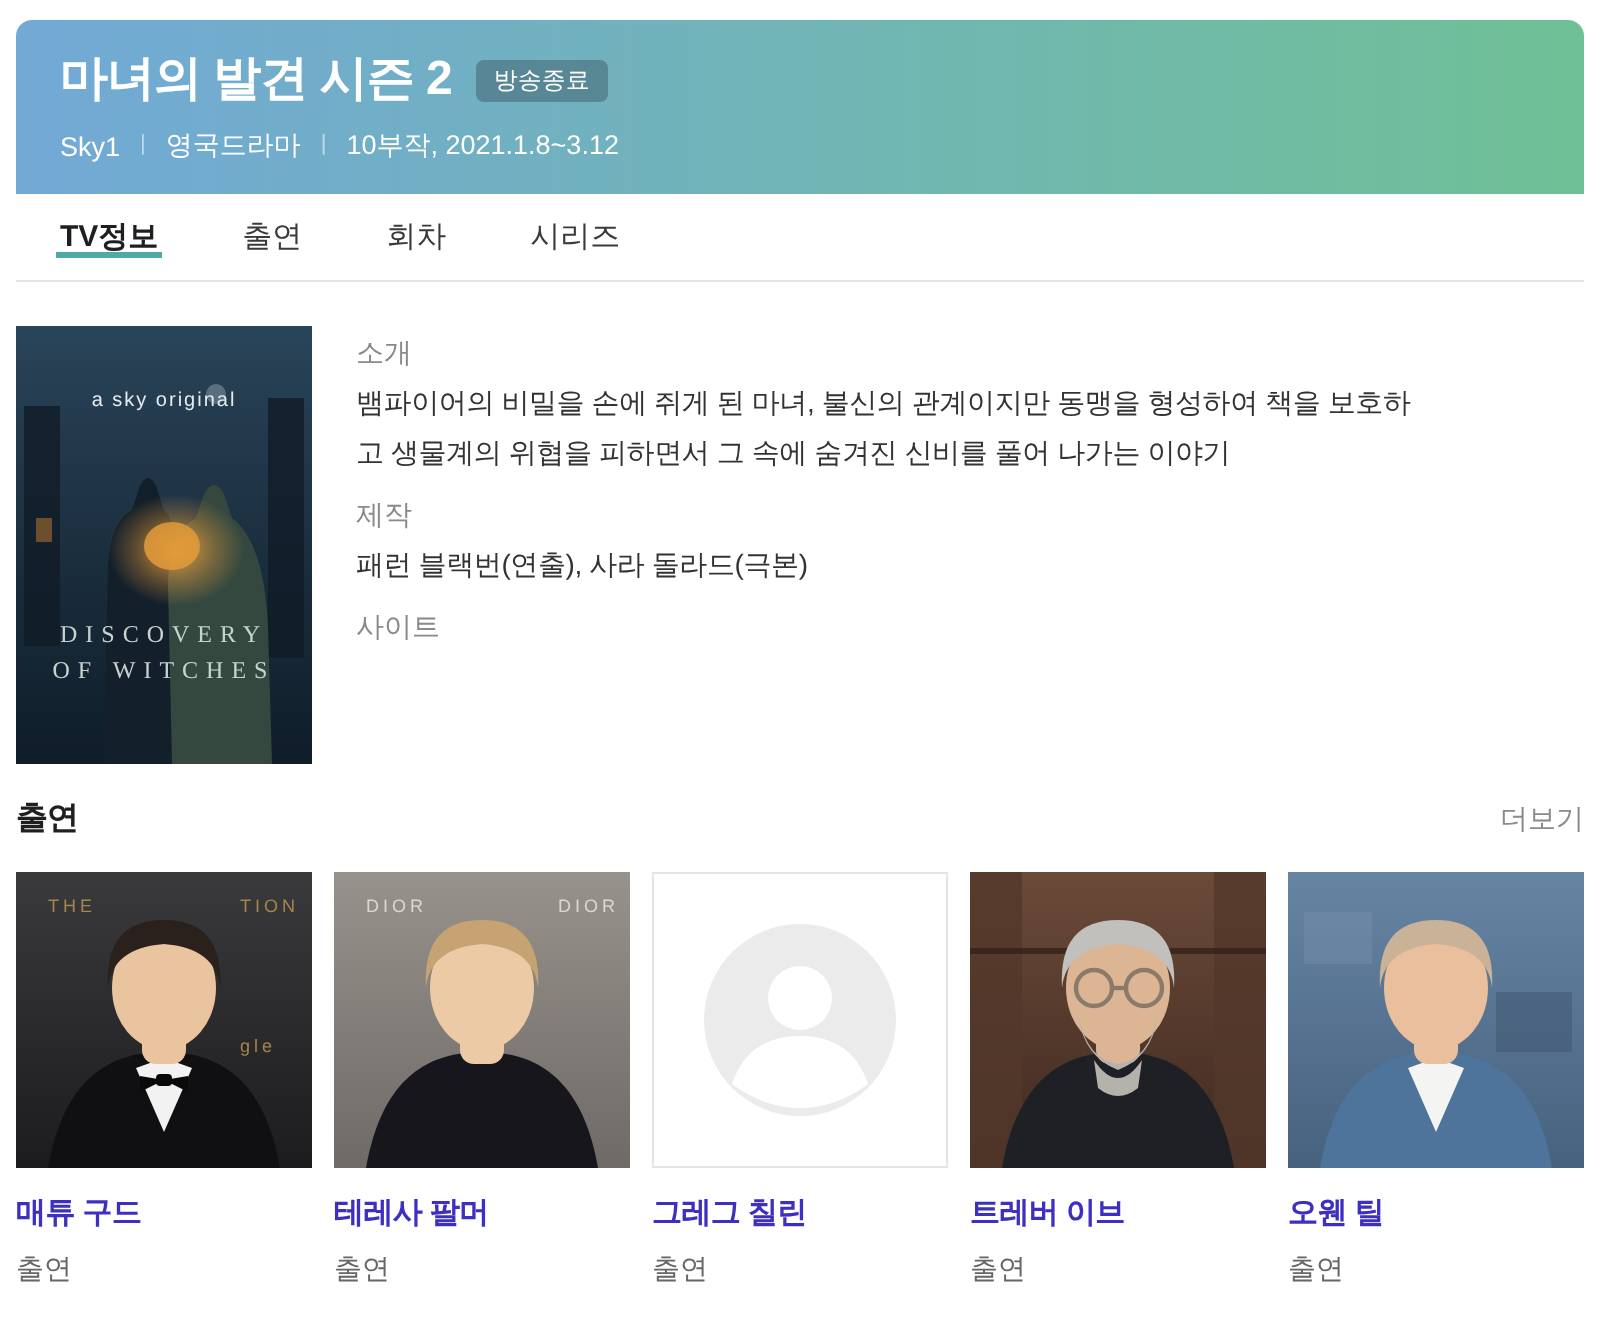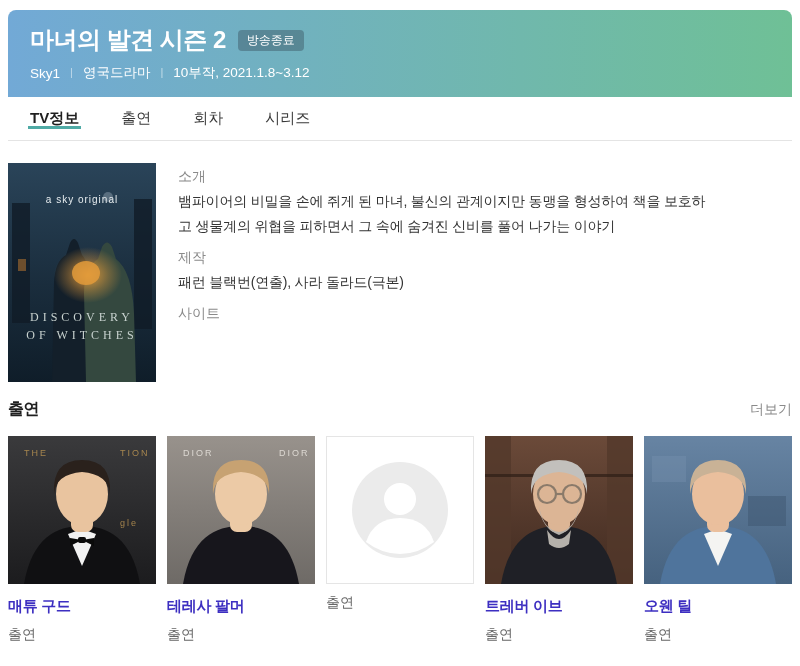--- a/index.html
+++ b/index.html
@@ -194,20 +194,21 @@
         <div class="cast-card">
           <a class="cast-photo">
             <svg width="148" height="148" viewBox="0 0 148 148" xmlns="http://www.w3.org/2000/svg">
               <rect width="148" height="148" fill="#ffffff"></rect>
               <rect x="0.5" y="0.5" width="147" height="147" fill="none" stroke="#e5e5e5"></rect>
               <circle cx="74" cy="74" r="48" fill="#ebebeb"></circle>
               <circle cx="74" cy="63" r="16" fill="#ffffff"></circle>
               <path d="M40,106 Q48,82 74,82 Q100,82 108,106 Q92,118 74,118 Q56,118 40,106 Z" fill="#ffffff"></path>
             </svg>
           </a>
+          <div class="cast-name">그레그 칠린</div>
           <div class="cast-role">출연</div>
         </div>
         <div class="cast-card">
           <a class="cast-photo">
             <svg width="148" height="148" viewBox="0 0 148 148" xmlns="http://www.w3.org/2000/svg">
               <defs>
                 <linearGradient id="cg3" x1="0" y1="0" x2="0" y2="1">
                   <stop offset="0" stop-color="#6b4a39"></stop>
                   <stop offset="1" stop-color="#402a20"></stop>
                 </linearGradient>

